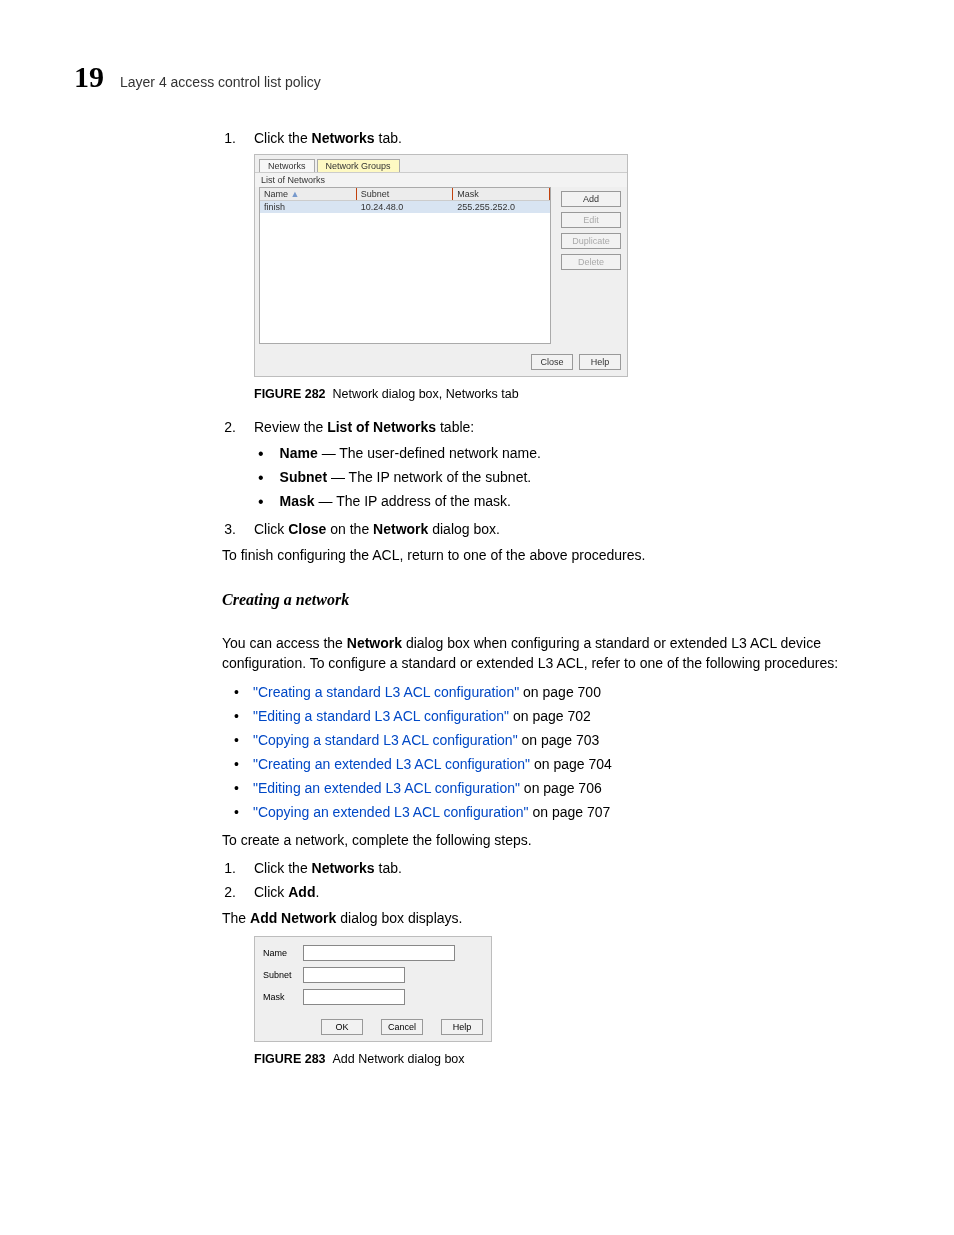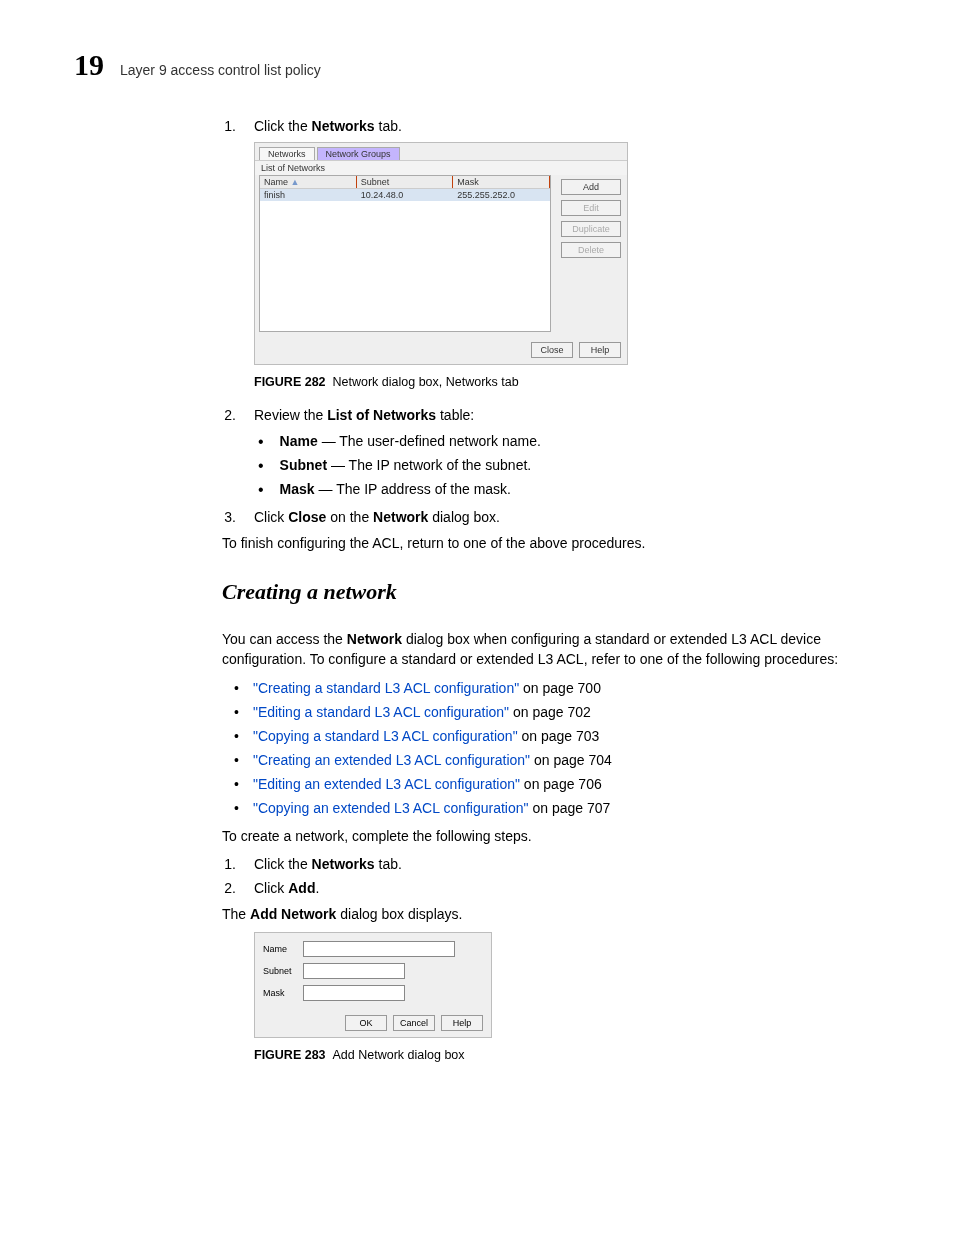--- a/index.html
+++ b/index.html
@@ -1,40 +1,40 @@
 <!DOCTYPE html>
 <html><head>
 <meta charset="utf-8">
 <style>
 html,body{margin:0;padding:0;background:#fff;font-family:Arial,Helvetica,sans-serif;color:#000;font-size:14px}
-.page{width:954px;height:1235px;position:relative;box-sizing:border-box;padding:48px 74px 0 74px}
+.page{width:954px;height:1235px;position:relative;box-sizing:border-box;padding:60px 74px 0 74px}
 .hdr{display:flex;align-items:baseline;gap:16px;margin-bottom:36px}
 .pgnum{font-family:Georgia,'Times New Roman',serif;font-size:30px;font-weight:600}
 .hdr-title{font-size:14px;color:#333}
 .content{margin-left:148px}
 .ol-num{display:flex;gap:18px;margin:8px 0}
 .ol-num .n{min-width:14px;text-align:right}
 .indent-follow{margin-top:10px;margin-bottom:10px}
 .bullets{margin:10px 0 10px 36px}
 .bullets .row{display:flex;gap:16px;margin:6px 0}
 .bullets .dot{font-size:16px;line-height:18px}
 .caption{font-size:12.5px;margin:10px 0 18px 32px}
 .caption b{font-weight:700}
-.h2{font-family:Georgia,'Times New Roman',serif;font-style:italic;font-size:22px;font-weight:600;margin:28px 0 24px 0}
+.h2{font-family:Georgia,'Times New Roman',serif;font-style:italic;font-size:16px;font-weight:600;margin:28px 0 24px 0}
 .para{margin:10px 0;line-height:1.45}
 .link{color:#0048c6}
 .topbul{margin-left:12px}
 .topbul .row{display:flex;gap:14px;margin:8px 0}
 .topbul .dot{font-size:14px}
 b{font-weight:700}
 
 
 .fig1{width:372px;margin-left:32px;border:1px solid #bdbdbd;background:#efefef;font-size:9px;color:#333;user-select:none}
 .fig1-tabs{display:flex;gap:2px;padding:4px 4px 0 4px}
-.fig1-tab{border:1px solid #aaa;border-bottom:none;padding:1px 8px;background:#c4b5fd;font-size:9px}
+.fig1-tab{border:1px solid #aaa;border-bottom:none;padding:1px 8px;background:#fef9c3;font-size:9px}
 .fig1-tab.active{background:#f7f7f7}
 .fig1-sub{padding:2px 6px;font-size:9px;border-top:1px solid #ccc;background:#f3f3f3}
 .fig1-body{display:flex}
 .fig1-table{flex:1;border:1px solid #aaa;margin:0 4px 4px 4px;background:#fff}
 .fig1-thead{display:flex;background:#ececec;border-bottom:1px solid #ccc}
 .fig1-thead div{flex:1;padding:1px 4px;border-right:1px solid #c2410c;font-size:9px}
 .fig1-row{display:flex}
 .fig1-row div{flex:1;padding:1px 4px;font-size:9px}
 .fig1-row.sel{background:#d8e4f2}
 .fig1-spacer{height:130px}
@@ -44,30 +44,30 @@
 .fig1-foot{display:flex;justify-content:flex-end;gap:6px;padding:6px}
 .fig1-foot .fig1-btn{width:40px}
 
 
 .fig2{width:220px;margin-left:32px;border:1px solid #bdbdbd;background:#efefef;font-size:9px;padding:8px 8px 6px 8px;user-select:none}
 .fig2-field{display:flex;align-items:center;gap:6px;margin-bottom:6px}
 .fig2-field .lab{width:34px;font-size:9px}
 .fig2-field .inp{height:14px;border:1px solid #888;background:#fff}
 .fig2-field .inp.long{flex:1;max-width:150px}
 .fig2-field .inp.short{width:100px}
-.fig2-foot{display:flex;justify-content:flex-end;gap:6px;margin-top:14px}
+.fig2-foot{display:flex;justify-content:flex-end;gap:18px;margin-top:14px}
 .fig2-foot .btn2{border:1px solid #999;background:#f2f2f2;font-size:9px;padding:2px 0;width:40px;text-align:center}
 </style>
 </head>
 <body>
 <div class="page">
 
 <div class="hdr">
   <div class="pgnum">19</div>
-  <div class="hdr-title">Layer 9 access control list policy</div>
+  <div class="hdr-title">Layer 4 access control list policy</div>
 </div>
 
 <div class="content">
 
   <div class="ol-num">
     <div class="n">1.</div>
     <div>
       <span>Click the</span> <b>Networks</b> <span>tab.</span>
     </div>
   </div>

